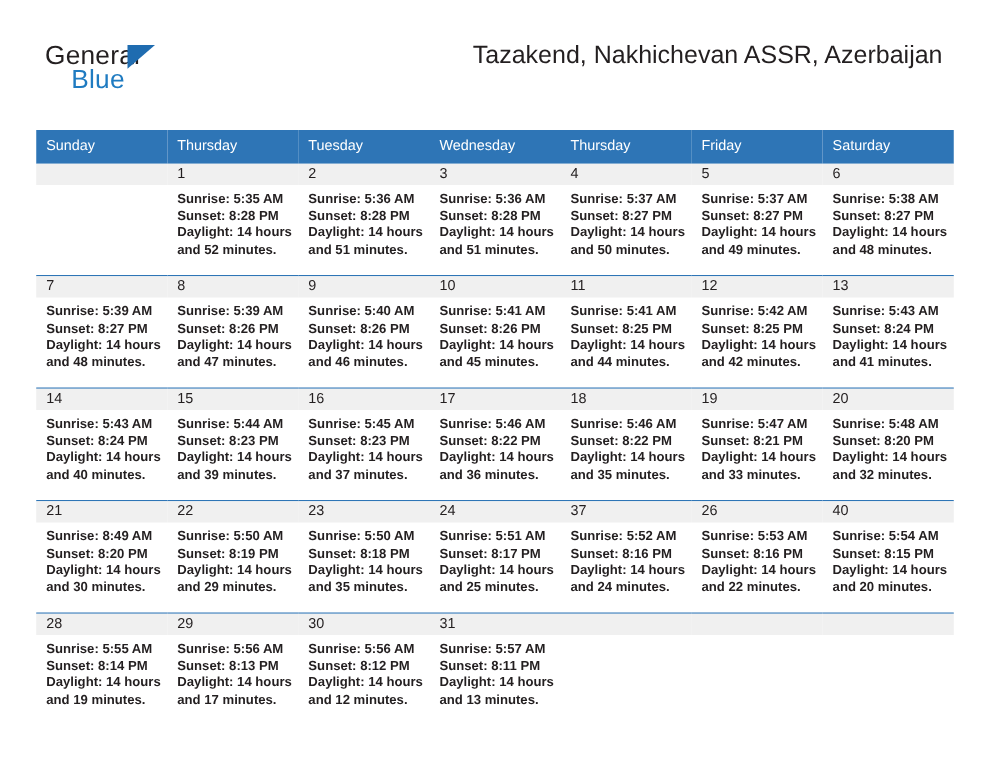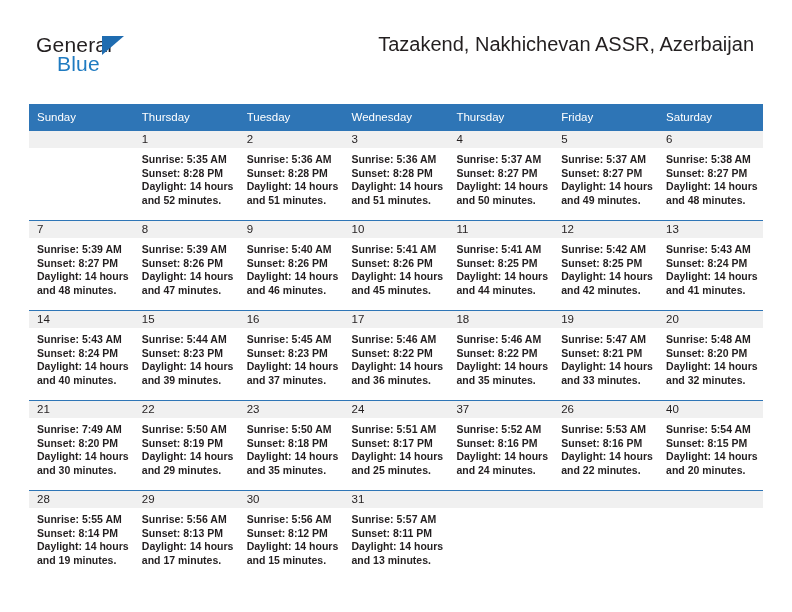--- a/index.html
+++ b/index.html
@@ -404,21 +404,21 @@
                   <div>and 32 minutes.</div>
                 </div>
               </div>
             </td>
           </tr>
           <tr class="week-row">
             <td>
               <div class="cell">
                 <div class="daynum-band">21</div>
                 <div class="cell-body">
-                  <div>Sunrise: 7:49 AM</div>
+                  <div>Sunrise: 8:49 AM</div>
                   <div>Sunset: 8:20 PM</div>
                   <div>Daylight: 14 hours</div>
                   <div>and 30 minutes.</div>
                 </div>
               </div>
             </td>
             <td>
               <div class="cell">
                 <div class="daynum-band">22</div>
                 <div class="cell-body">
@@ -508,21 +508,21 @@
                 </div>
               </div>
             </td>
             <td>
               <div class="cell">
                 <div class="daynum-band">30</div>
                 <div class="cell-body">
                   <div>Sunrise: 5:56 AM</div>
                   <div>Sunset: 8:12 PM</div>
                   <div>Daylight: 14 hours</div>
-                  <div>and 15 minutes.</div>
+                  <div>and 12 minutes.</div>
                 </div>
               </div>
             </td>
             <td>
               <div class="cell">
                 <div class="daynum-band">31</div>
                 <div class="cell-body">
                   <div>Sunrise: 5:57 AM</div>
                   <div>Sunset: 8:11 PM</div>
                   <div>Daylight: 14 hours</div>

